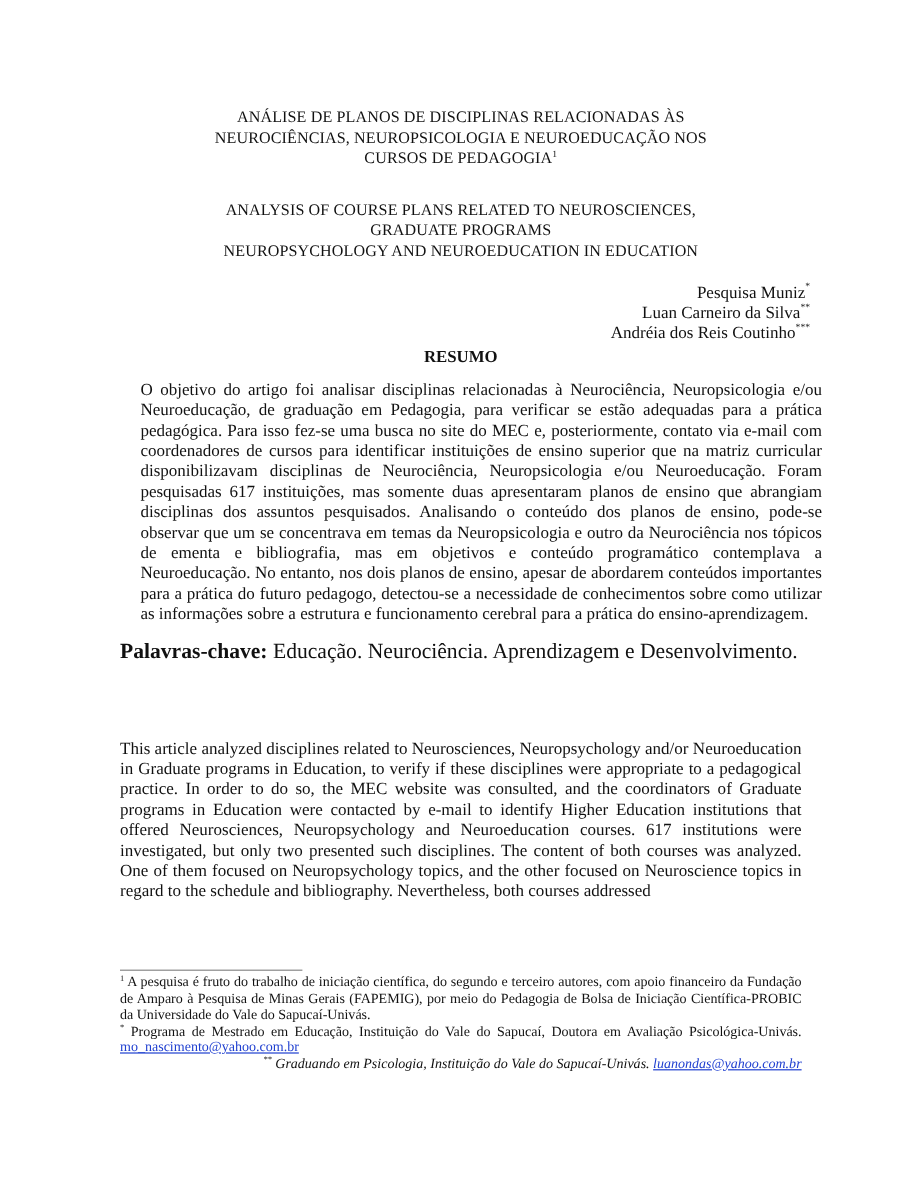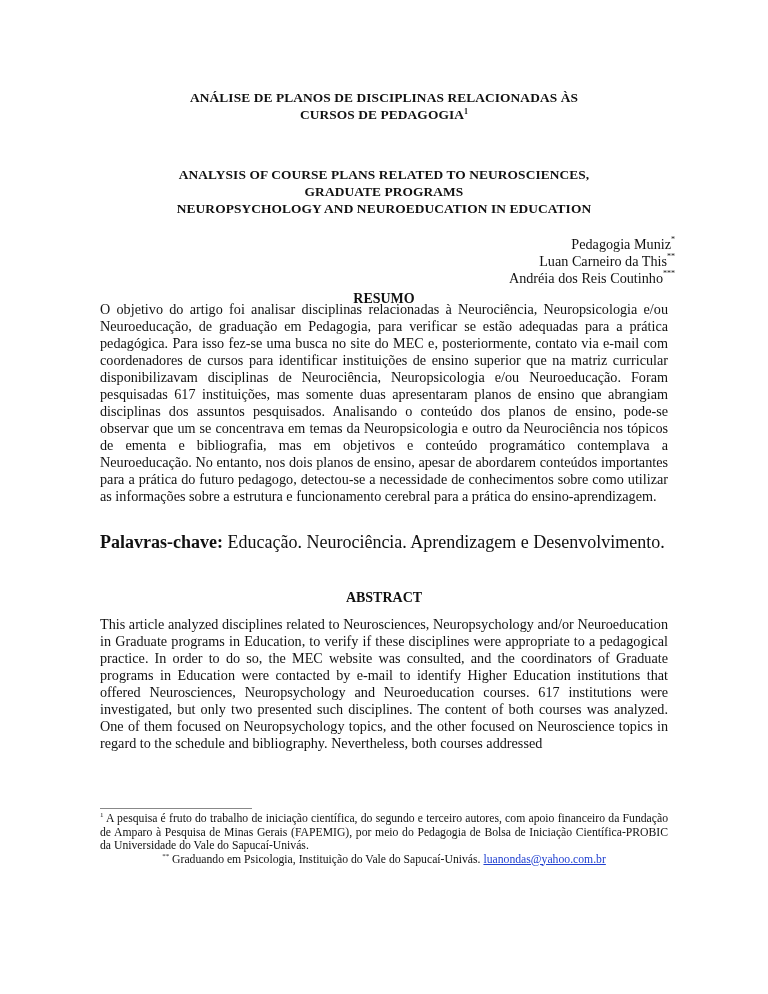--- a/index.html
+++ b/index.html
@@ -1,75 +1,76 @@
 <!DOCTYPE html>
 <html><head>
 <meta charset="utf-8">
 <style>
   html, body { margin: 0; padding: 0; background: #ffffff; }
   body { width: 768px; height: 994px; position: relative; overflow: hidden;
          font-family: "Liberation Serif", "DejaVu Serif", serif; color: #111; }
   .page { position: absolute; left: 0; top: 0; width: 768px; height: 994px; }
   .title { position: absolute; left: 100px; width: 568px; text-align: center;
-           font-weight: bold; font-size: 13.4px; line-height: 17px; letter-spacing: 0.1px; }
+           font-weight: normal; font-size: 13.4px; line-height: 17px; letter-spacing: 0.1px; }
   .title-pt { top: 89px; }
   .title-en { top: 166px; text-align: center; }
   .title sup { font-size: 8px; vertical-align: super; line-height: 0; }
   .authors { position: absolute; right: 93px; top: 236px; text-align: right;
              font-size: 14.2px; line-height: 17px; }
   .authors sup { font-size: 8px; line-height: 0; position: relative; top: -1px; vertical-align: super; }
   .section-head { position: absolute; left: 100px; width: 568px; text-align: center;
                   font-weight: bold; font-size: 14px; }
   .resumo-head { top: 291px; }
   .abstract-head { top: 590px; }
   .para { position: absolute; left: 100px; width: 568px; font-size: 14.2px; line-height: 17px;
           text-align: justify; }
-  .para-resumo { top: 301px; }
+  .para-resumo { top: 317px; margin-left: 17px; }
   .keywords { position: absolute; left: 100px; width: 568px; top: 534px; font-size: 18px; line-height: 17px; }
   .keywords b { font-weight: bold; }
   .para-abstract { top: 616px; }
   .fn-rule { position: absolute; left: 100px; top: 808px; width: 152px; height: 0;
              border-top: 1px solid #888; }
   .footnotes { position: absolute; left: 100px; width: 568px; top: 812px; font-size: 11.7px; line-height: 13.5px;
                text-align: justify; }
   .footnotes p { margin: 0; }
   .footnotes sup { font-size: 7px; line-height: 0; vertical-align: super; }
   .footnotes a { color: #1f3fd0; text-decoration: underline; }
-  .nojust { text-align: center; }
+  .nojust { text-align: right; font-style: italic; }
 </style>
 </head>
 <body>
 
 <div class="page">
 
   <div class="title title-pt">
     <div>ANÁLISE DE PLANOS DE DISCIPLINAS RELACIONADAS ÀS</div>
+    <div>NEUROCIÊNCIAS, NEUROPSICOLOGIA E NEUROEDUCAÇÃO NOS</div>
     <div><span>CURSOS DE PEDAGOGIA</span><sup>1</sup></div>
   </div>
 
   <div class="title title-en">
     <div>ANALYSIS OF COURSE PLANS RELATED TO NEUROSCIENCES,</div>
     <div>GRADUATE PROGRAMS</div>
     <div>NEUROPSYCHOLOGY AND NEUROEDUCATION IN EDUCATION</div>
   </div>
 
   <div class="authors">
-    <div><span>Pedagogia Muniz</span><sup>*</sup></div>
-    <div><span>Luan Carneiro da This</span><sup>**</sup></div>
+    <div><span>Pesquisa Muniz</span><sup>*</sup></div>
+    <div><span>Luan Carneiro da Silva</span><sup>**</sup></div>
     <div><span>Andréia dos Reis Coutinho</span><sup>***</sup></div>
   </div>
 
   <div class="section-head resumo-head">RESUMO</div>
   <div class="para para-resumo">O objetivo do artigo foi analisar disciplinas relacionadas à Neurociência, Neuropsicologia e/ou Neuroeducação, de graduação em Pedagogia, para verificar se estão adequadas para a prática pedagógica. Para isso fez-se uma busca no site do MEC e, posteriormente, contato via e-mail com coordenadores de cursos para identificar instituições de ensino superior que na matriz curricular disponibilizavam disciplinas de Neurociência, Neuropsicologia e/ou Neuroeducação. Foram pesquisadas 617 instituições, mas somente duas apresentaram planos de ensino que abrangiam disciplinas dos assuntos pesquisados. Analisando o conteúdo dos planos de ensino, pode-se observar que um se concentrava em temas da Neuropsicologia e outro da Neurociência nos tópicos de ementa e bibliografia, mas em objetivos e conteúdo programático contemplava a Neuroeducação. No entanto, nos dois planos de ensino, apesar de abordarem conteúdos importantes para a prática do futuro pedagogo, detectou-se a necessidade de conhecimentos sobre como utilizar as informações sobre a estrutura e funcionamento cerebral para a prática do ensino-aprendizagem.</div>
 
   <div class="keywords"><b>Palavras-chave:</b><span> Educação. Neurociência. Aprendizagem e Desenvolvimento.</span></div>
 
-  <div class="section-head abstract-head">ABSTRACT</div>
   <div class="para para-abstract">This article analyzed disciplines related to Neurosciences, Neuropsychology and/or Neuroeducation in Graduate programs in Education, to verify if these disciplines were appropriate to a pedagogical practice. In order to do so, the MEC website was consulted, and the coordinators of Graduate programs in Education were contacted by e-mail to identify Higher Education institutions that offered Neurosciences, Neuropsychology and Neuroeducation courses. 617 institutions were investigated, but only two presented such disciplines. The content of both courses was analyzed. One of them focused on Neuropsychology topics, and the other focused on Neuroscience topics in regard to the schedule and bibliography. Nevertheless, both courses addressed</div>
 
   <div class="fn-rule"></div>
 
   <div class="footnotes">
     <p><sup>1</sup><span> A pesquisa é fruto do trabalho de iniciação científica, do segundo e terceiro autores, com apoio financeiro da Fundação de Amparo à Pesquisa de Minas Gerais (FAPEMIG), por meio do Pedagogia de Bolsa de Iniciação Científica-PROBIC da Universidade do Vale do Sapucaí-Univás.</span></p>
+    <p><sup>*</sup><span> Programa de Mestrado em Educação, Instituição do Vale do Sapucaí, Doutora em Avaliação Psicológica-Univás. </span><a>mo_nascimento@yahoo.com.br</a></p>
     <p class="nojust"><sup>**</sup><span> Graduando em Psicologia, Instituição do Vale do Sapucaí-Univás. </span><a>luanondas@yahoo.com.br</a></p>
   </div>
 
 </div>
 
 </body></html>

